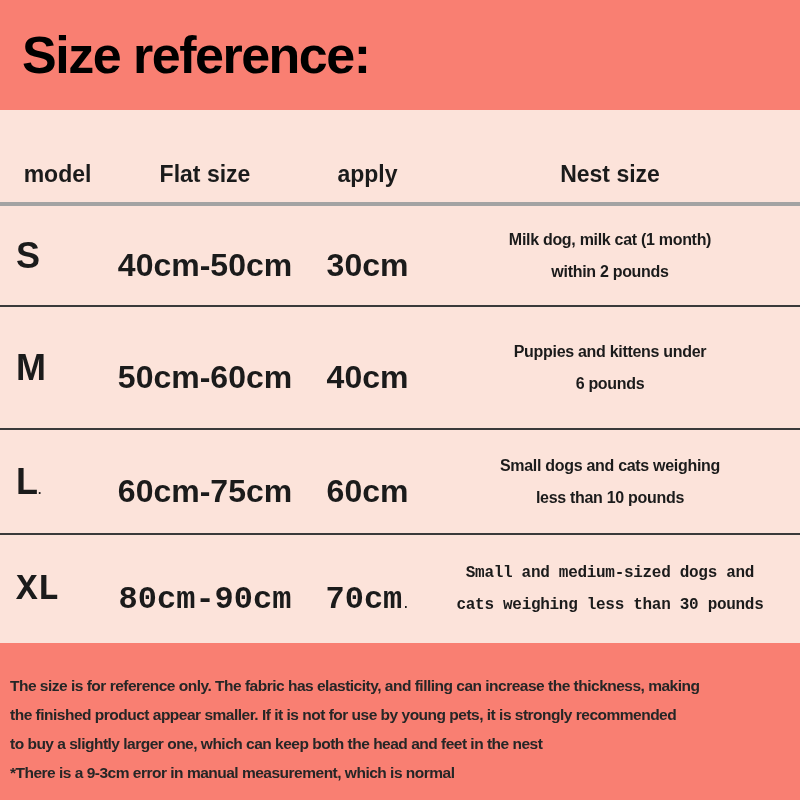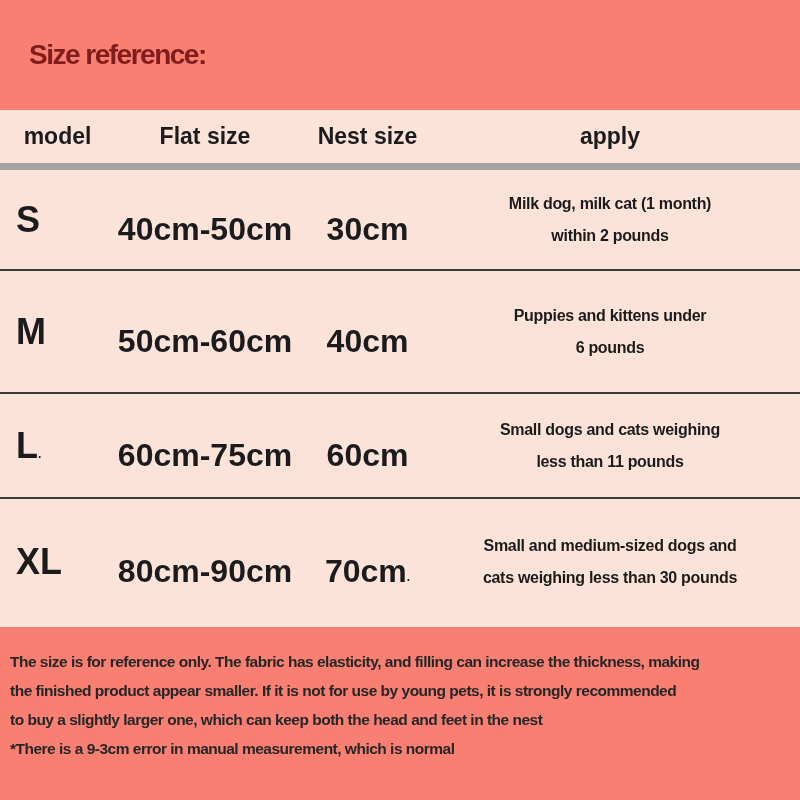--- a/index.html
+++ b/index.html
@@ -12,60 +12,60 @@
   .page{width:800px;height:800px;display:flex;flex-direction:column;}
 
   
   .banner-top{
     height:110px;flex:0 0 110px;
     background:#F97F72;
     display:flex;align-items:center;
     padding-left:22px;box-sizing:border-box;
   }
   .title{
-    margin:7px;
-    color:#7f1d1d;
-    font-size:28px;
+    margin:0;
+    color:#000000;
+    font-size:52px;
     font-weight:bold;
     letter-spacing:-1.5px;
   }
 
   
   .size-table{
     background:#FCE3DA;
     color:#1B1B1B;
     flex:0 0 517px;
   }
   .row{
     display:grid;
     grid-template-columns:115px 180px 145px 1fr;
     align-items:center;
     box-sizing:border-box;
     padding-right:20px;
   }
-  .r-head{height:60px;border-bottom:7px solid #a3a3a3;}
+  .r-head{height:60px;border-bottom:4px solid #a3a3a3;margin-top:36px;}
   .r-s   {height:101px;border-bottom:2px solid #3A3A3A;}
   .r-m   {height:123px;border-bottom:2px solid #3A3A3A;}
   .r-l   {height:105px;border-bottom:2px solid #3A3A3A;}
-  .r-xl  {height:125px;}
+  .r-xl  {height:108px;font-family:Liberation Mono, monospace;}
 
   .cell{display:flex;align-items:center;justify-content:center;text-align:center;}
   .th{font-size:23px;font-weight:bold;}
   .model-cell{justify-content:flex-start;padding-left:16px;font-size:36px;font-weight:bold;}
   .size-cell{font-size:32px;font-weight:bold;white-space:nowrap;margin-top:20px;}
   .apply-cell{flex-direction:column;font-size:16px;font-weight:bold;line-height:32px;letter-spacing:-0.3px;}
   .apply-cell div{white-space:nowrap;}
   .tiny{font-size:12px;font-weight:bold;align-self:flex-end;padding-bottom:6px;}
 
   
   .banner-bottom{
     flex:1 1 auto;
     background:#F97F72;
     color:#262626;
-    padding:20px 8px 0 10px;
+    padding:28px 8px 0 10px;
     box-sizing:border-box;
     overflow:hidden;
   }
   .banner-bottom .fline{
     font-size:15.5px;
     font-weight:bold;
     letter-spacing:-0.5px;
     line-height:29px;
     white-space:nowrap;
   }
@@ -77,22 +77,22 @@
 
   <header class="banner-top">
     <h1 class="title">Size reference:</h1>
   </header>
 
   <div class="size-table">
 
     <div class="row r-head">
       <div class="cell th">model</div>
       <div class="cell th">Flat size</div>
+      <div class="cell th">apply</div>
       <div class="cell th">Nest size</div>
-      <div class="cell th">apply</div>
     </div>
 
     <div class="row r-s">
       <div class="cell model-cell">
         <span>S</span>
           <span class="tiny"></span>
       </div>
       <div class="cell size-cell">40cm-50cm</div>
       <div class="cell size-cell">
         <span>30cm</span>
@@ -125,21 +125,21 @@
         <span>L</span>
           <span class="tiny">.</span>
       </div>
       <div class="cell size-cell">60cm-75cm</div>
       <div class="cell size-cell">
         <span>60cm</span>
           <span class="tiny"></span>
       </div>
       <div class="cell apply-cell">
         <div>Small dogs and cats weighing</div>
-        <div>less than 11 pounds</div>
+        <div>less than 10 pounds</div>
       </div>
     </div>
 
     <div class="row r-xl">
       <div class="cell model-cell">
         <span>XL</span>
           <span class="tiny"></span>
       </div>
       <div class="cell size-cell">80cm-90cm</div>
       <div class="cell size-cell">

